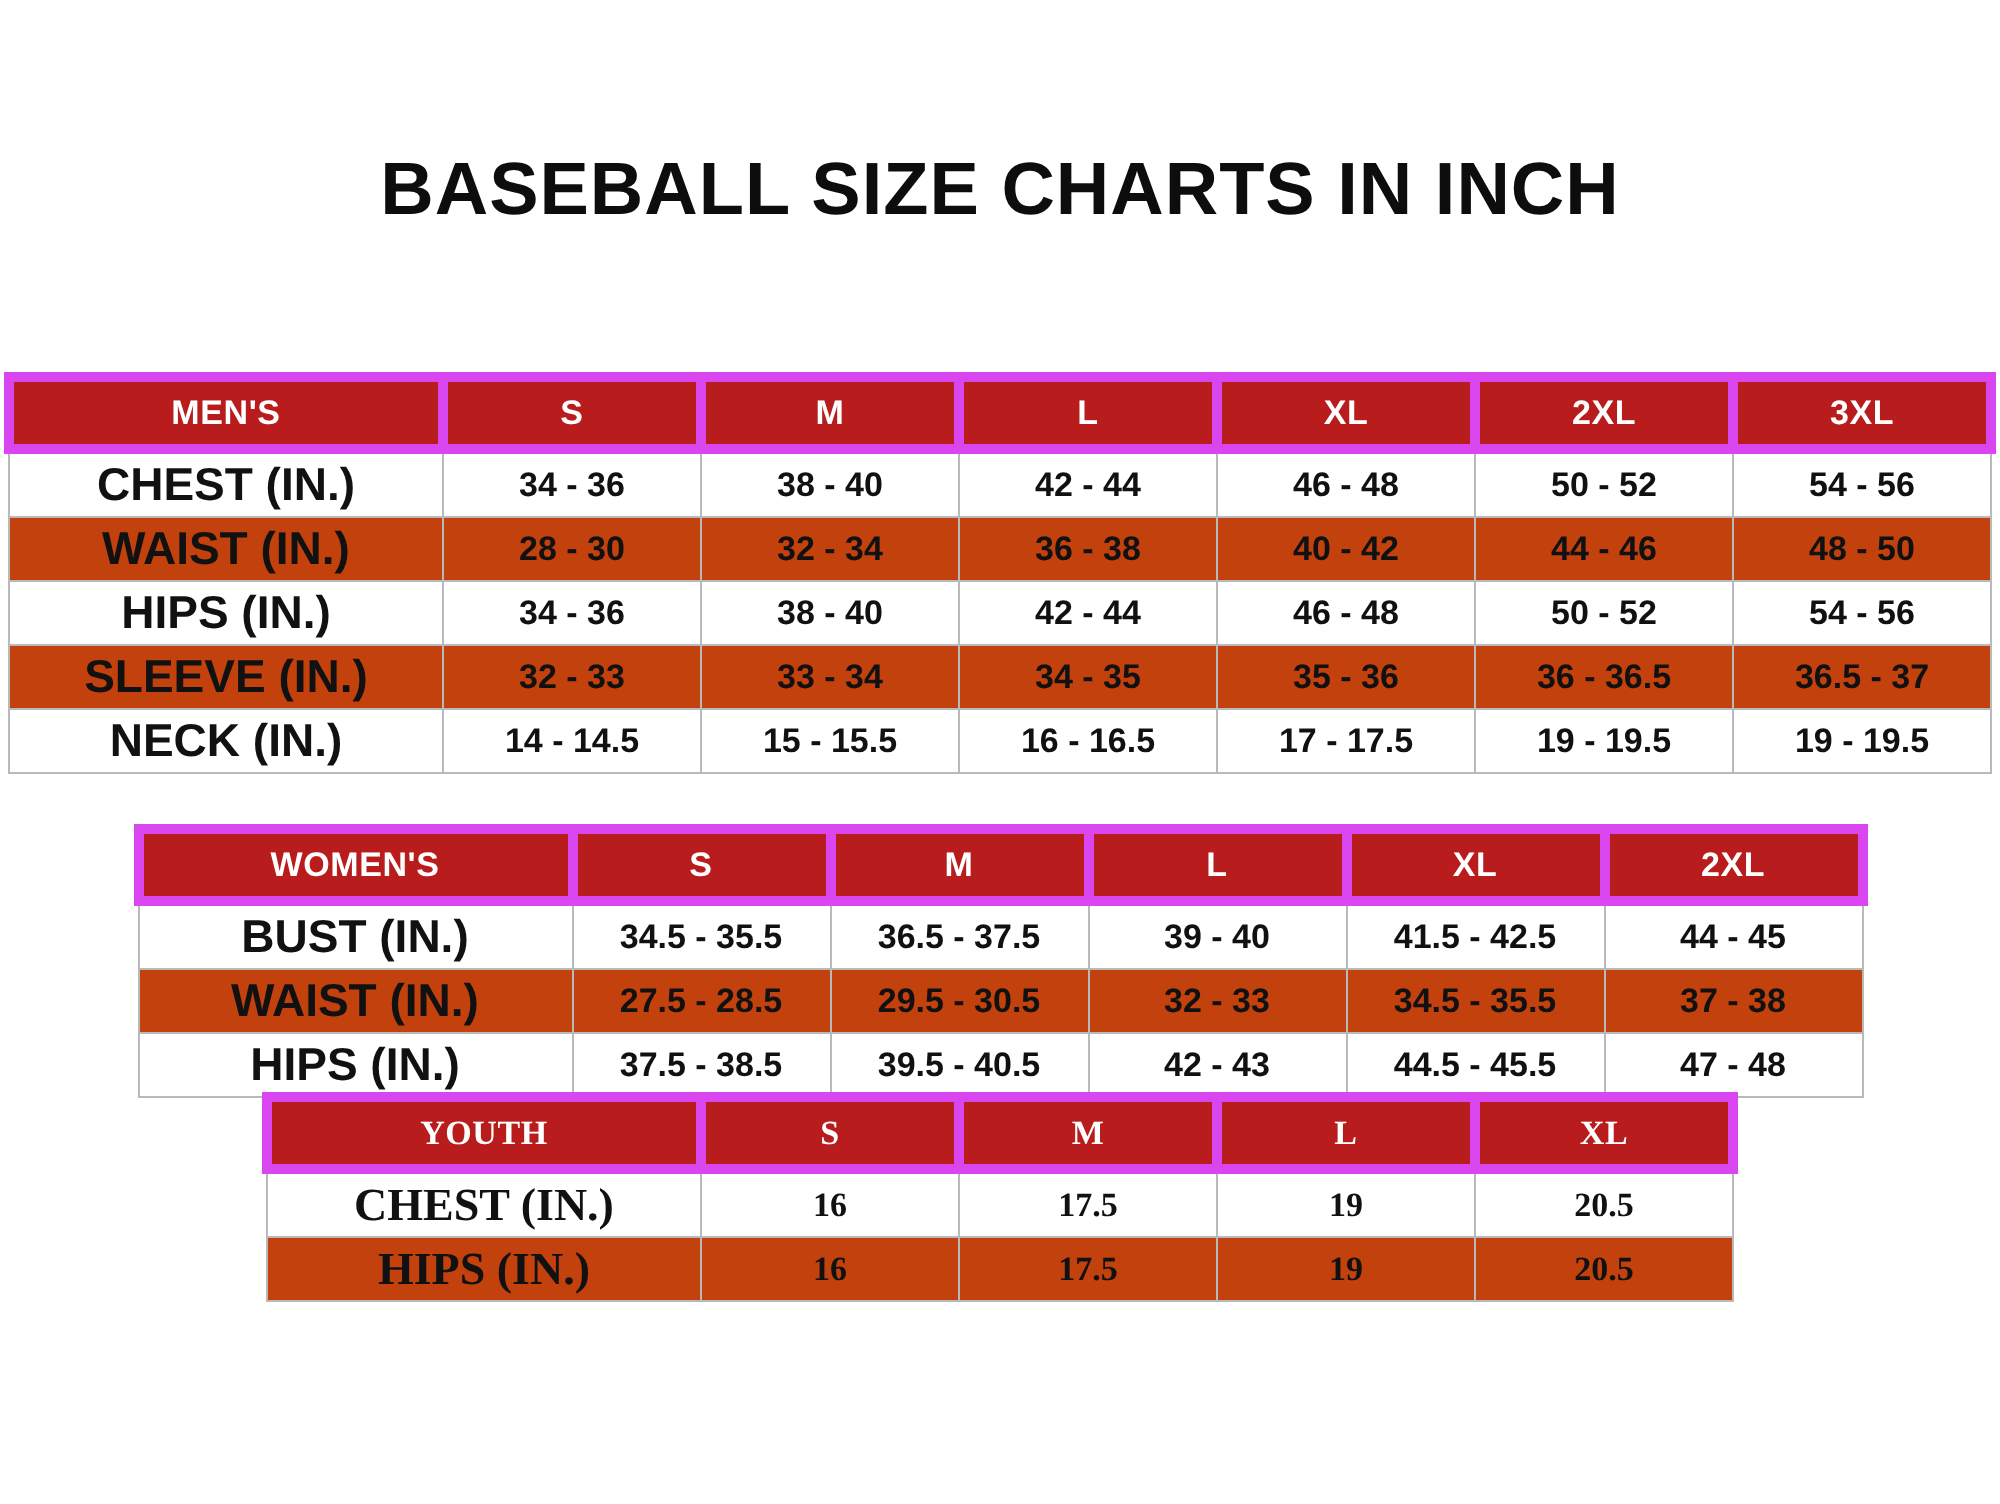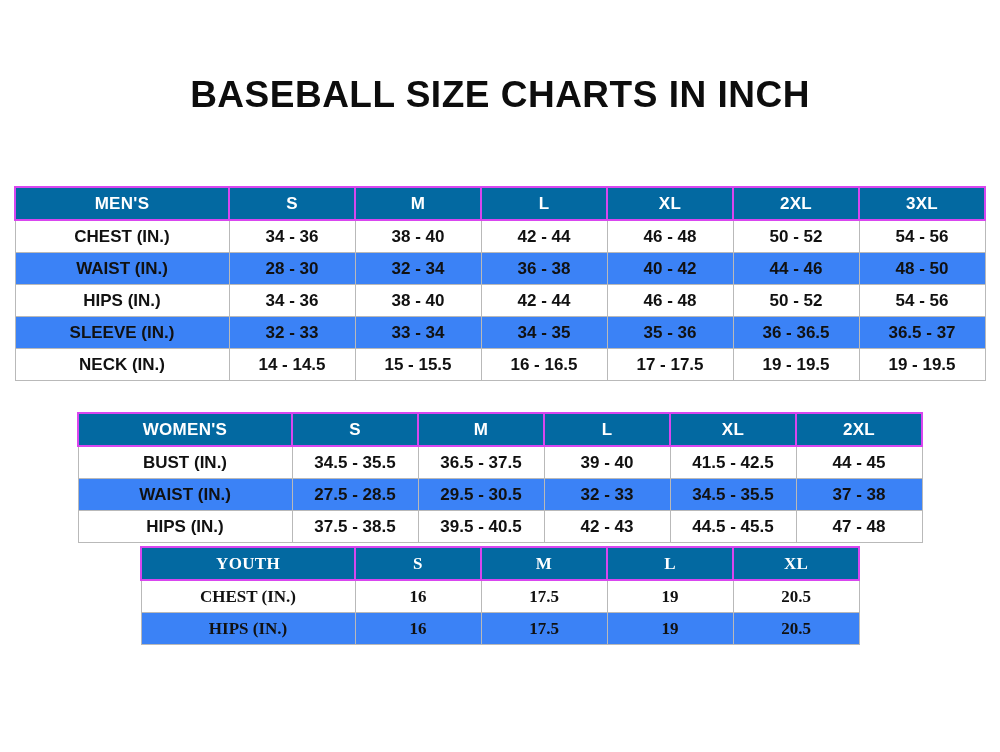--- a/index.html
+++ b/index.html
@@ -51,34 +51,34 @@
     text-align: center;
     font-weight: bold;
     font-size: 17px;
     padding: 0;
     height: 31px;
     line-height: 31px;
     white-space: nowrap;
     background: #ffffff;
   }
   table.size-table thead th {
-    background: #0369a1;
+    background: #b91c1c;
     color: #ffffff;
-    border: 2px solid #d946ef;
+    border: 5px solid #d946ef;
     font-size: 17px;
     letter-spacing: 0.3px;
   }
   table.size-table thead th.rowlabel {
     text-align: center;
   }
   table.size-table tbody tr.alt td {
-    background: #3b82f6;
+    background: #c2410c;
   }
   table.size-table tbody td.rowlabel {
-    font-size: 17px;
+    font-size: 23px;
     text-align: center;
     color: #111111;
   }
 
   
   .men-table   .rowlabel { width: 212px; }
   .men-table   .col      { width: 124px; }
 
   .women-table .rowlabel { width: 212px; }
   .women-table .col      { width: 124px; }

